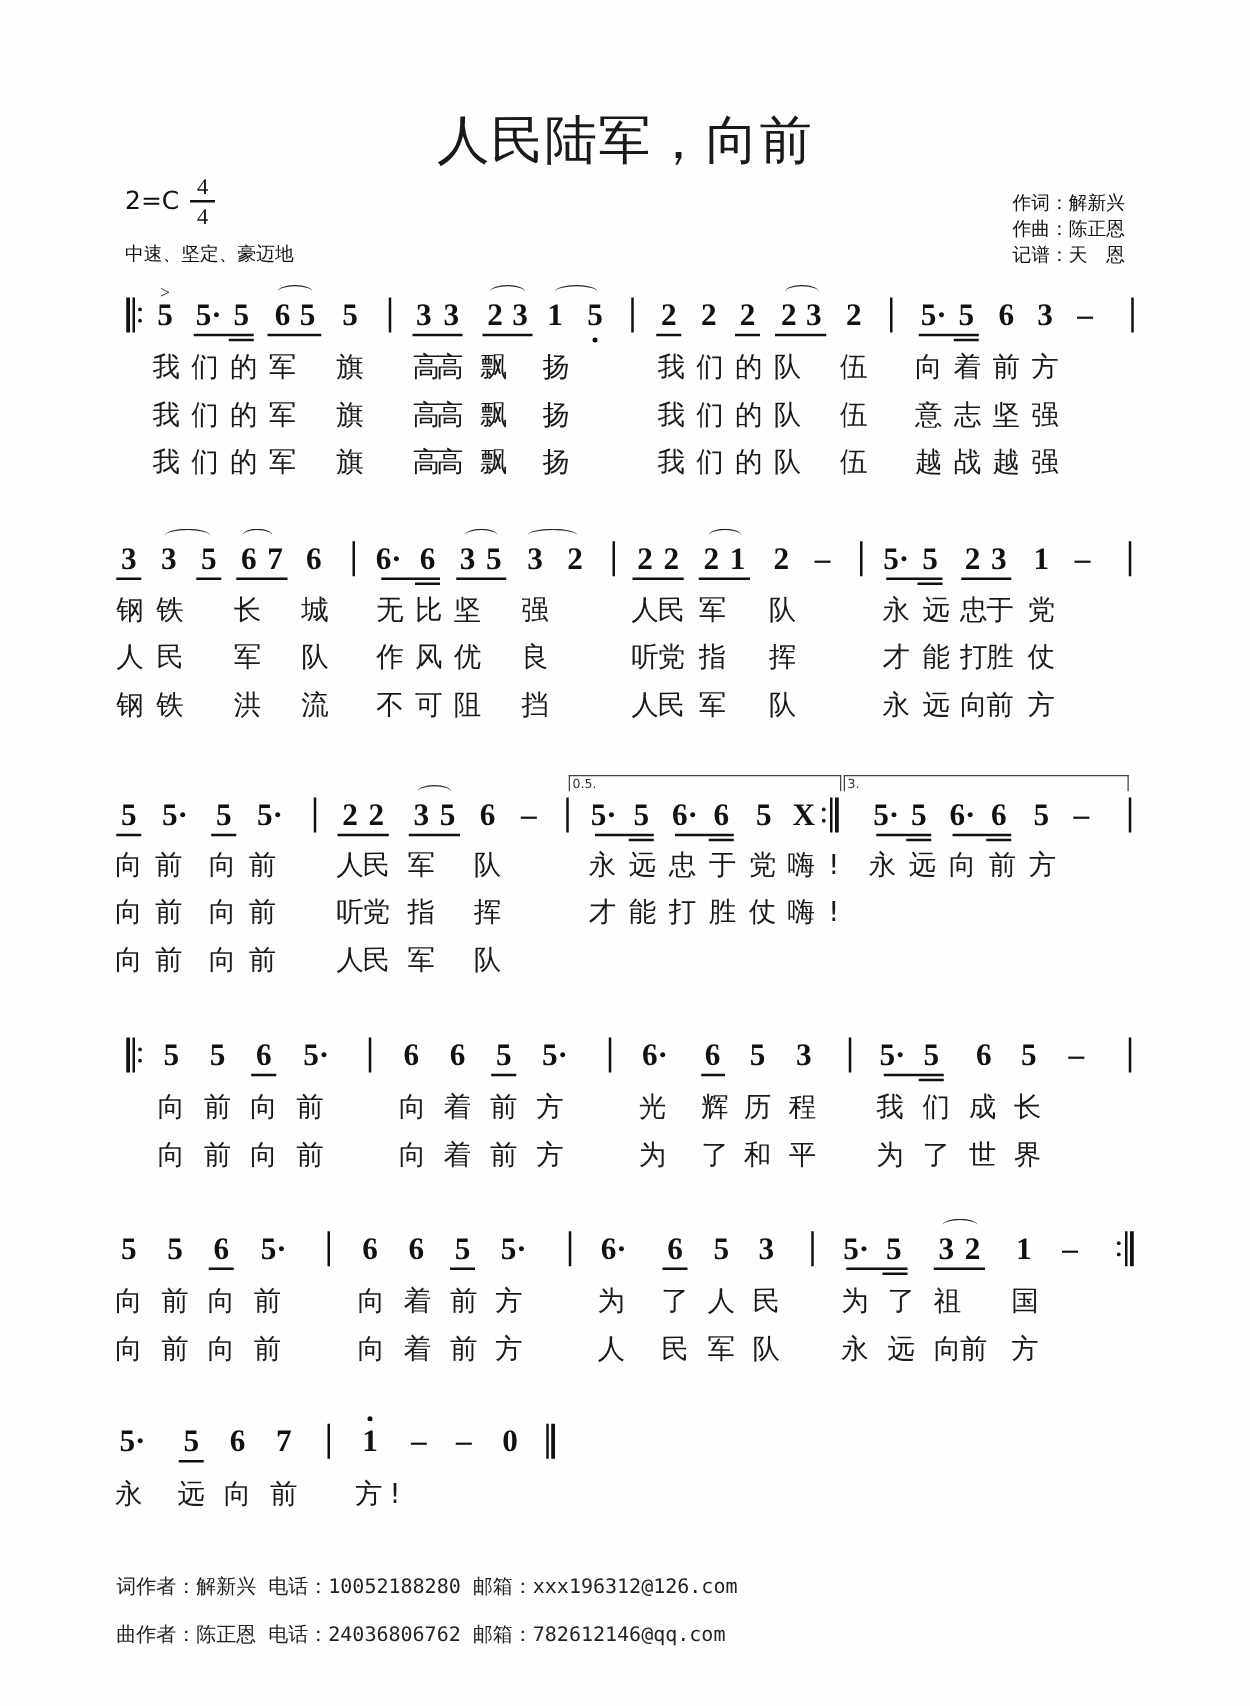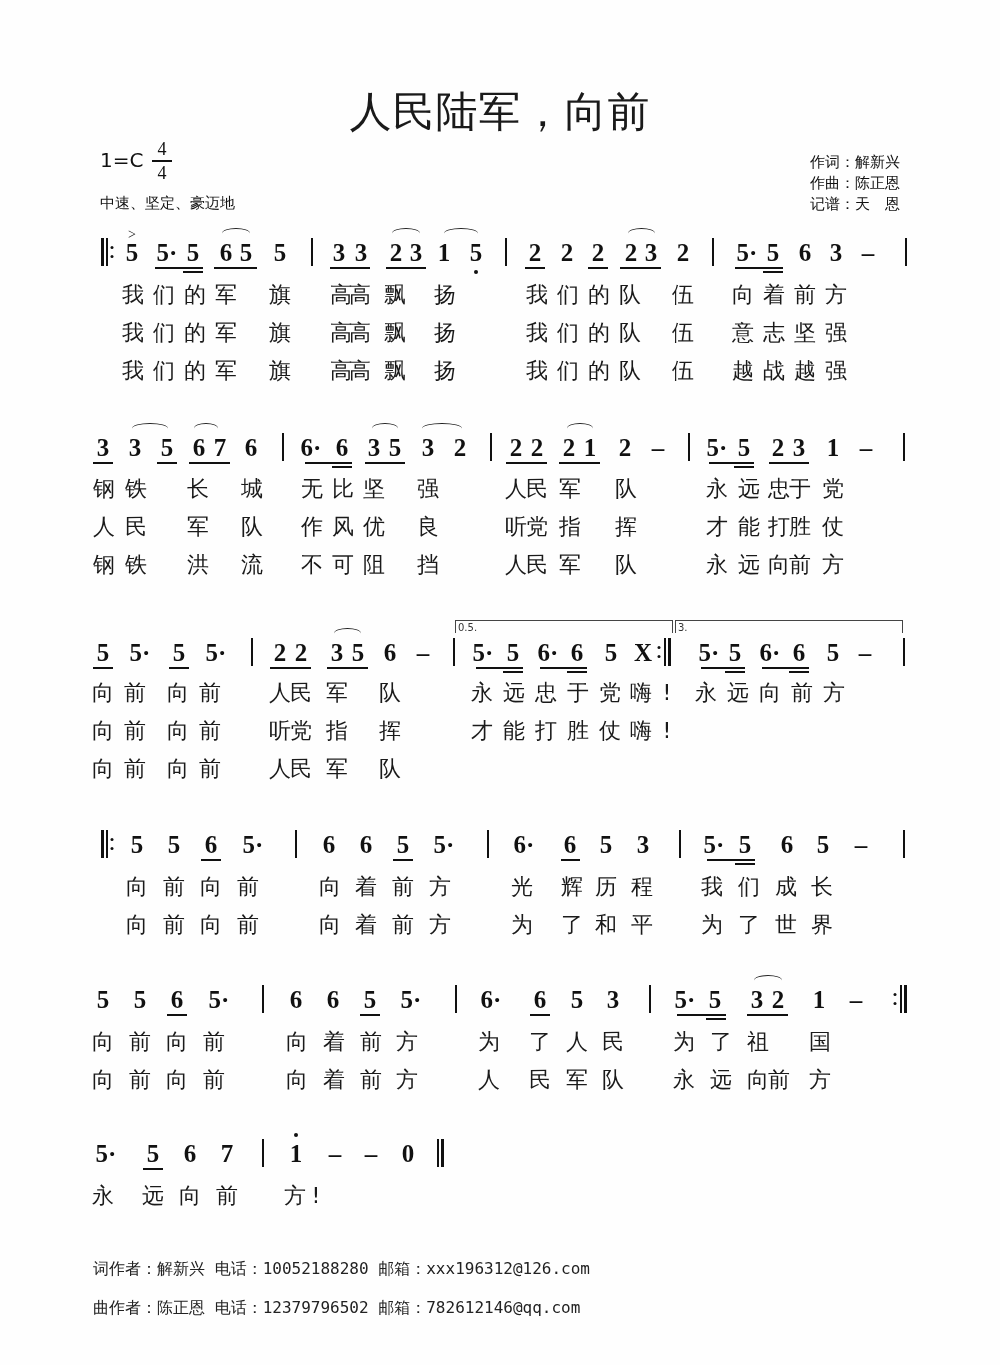--- a/index.html
+++ b/index.html
@@ -20,21 +20,21 @@
   .volta { position:absolute; border-top:1.5px solid #444; border-left:1.5px solid #444; border-right:1.5px solid #444; height:12px; }
   .volta-label { position:absolute; font-size:10px; color:#333; }
   .footer { left:93px; font-family:"DejaVu Sans Mono", monospace; font-size:16px; color:#222; }
   .dot-below { position:absolute; width:4px; height:4px; border-radius:50%; background:#111; transform:translateX(-50%); }
   .dot-above { position:absolute; width:4px; height:4px; border-radius:50%; background:#111; transform:translateX(-50%); }
 </style>
 </head>
 <body>
 
 <div class="abs title">人民陆军，向前</div>
-<div class="abs key">1=C</div>
+<div class="abs key">2=C</div>
 <div class="frac">
   <div>4</div>
   <div class="bar"></div>
   <div>4</div>
 </div>
 <div class="abs tempo">中速、坚定、豪迈地</div>
 <div class="abs credits">
   <div>作词：解新兴</div>
   <div>作曲：陈正恩</div>
   <div>记谱：天　恩</div>
@@ -468,13 +468,13 @@
     <div class="bar-line" style="left: 441px; top: 1139px; width: 3px;"></div>
     <div class="lyric" style="left: 103px; top: 1184px;">永</div>
     <div class="lyric" style="left: 153px; top: 1184px;">远</div>
     <div class="lyric" style="left: 190px; top: 1184px;">向</div>
     <div class="lyric" style="left: 227px; top: 1184px;">前</div>
     <div class="lyric" style="left: 295px; top: 1184px;">方</div>
     <div class="lyric" style="left: 316px; top: 1184px;">!</div>
   </div>
 
 <div class="abs footer" style="top:1259px;">词作者：解新兴  电话：10052188280 邮箱：xxx196312@126.com</div>
-<div class="abs footer" style="top:1298px;">曲作者：陈正恩  电话：12379796502 邮箱：782612146@qq.com</div>
+<div class="abs footer" style="top:1298px;">曲作者：陈正恩  电话：24036806762 邮箱：782612146@qq.com</div>
 
 </body></html>

